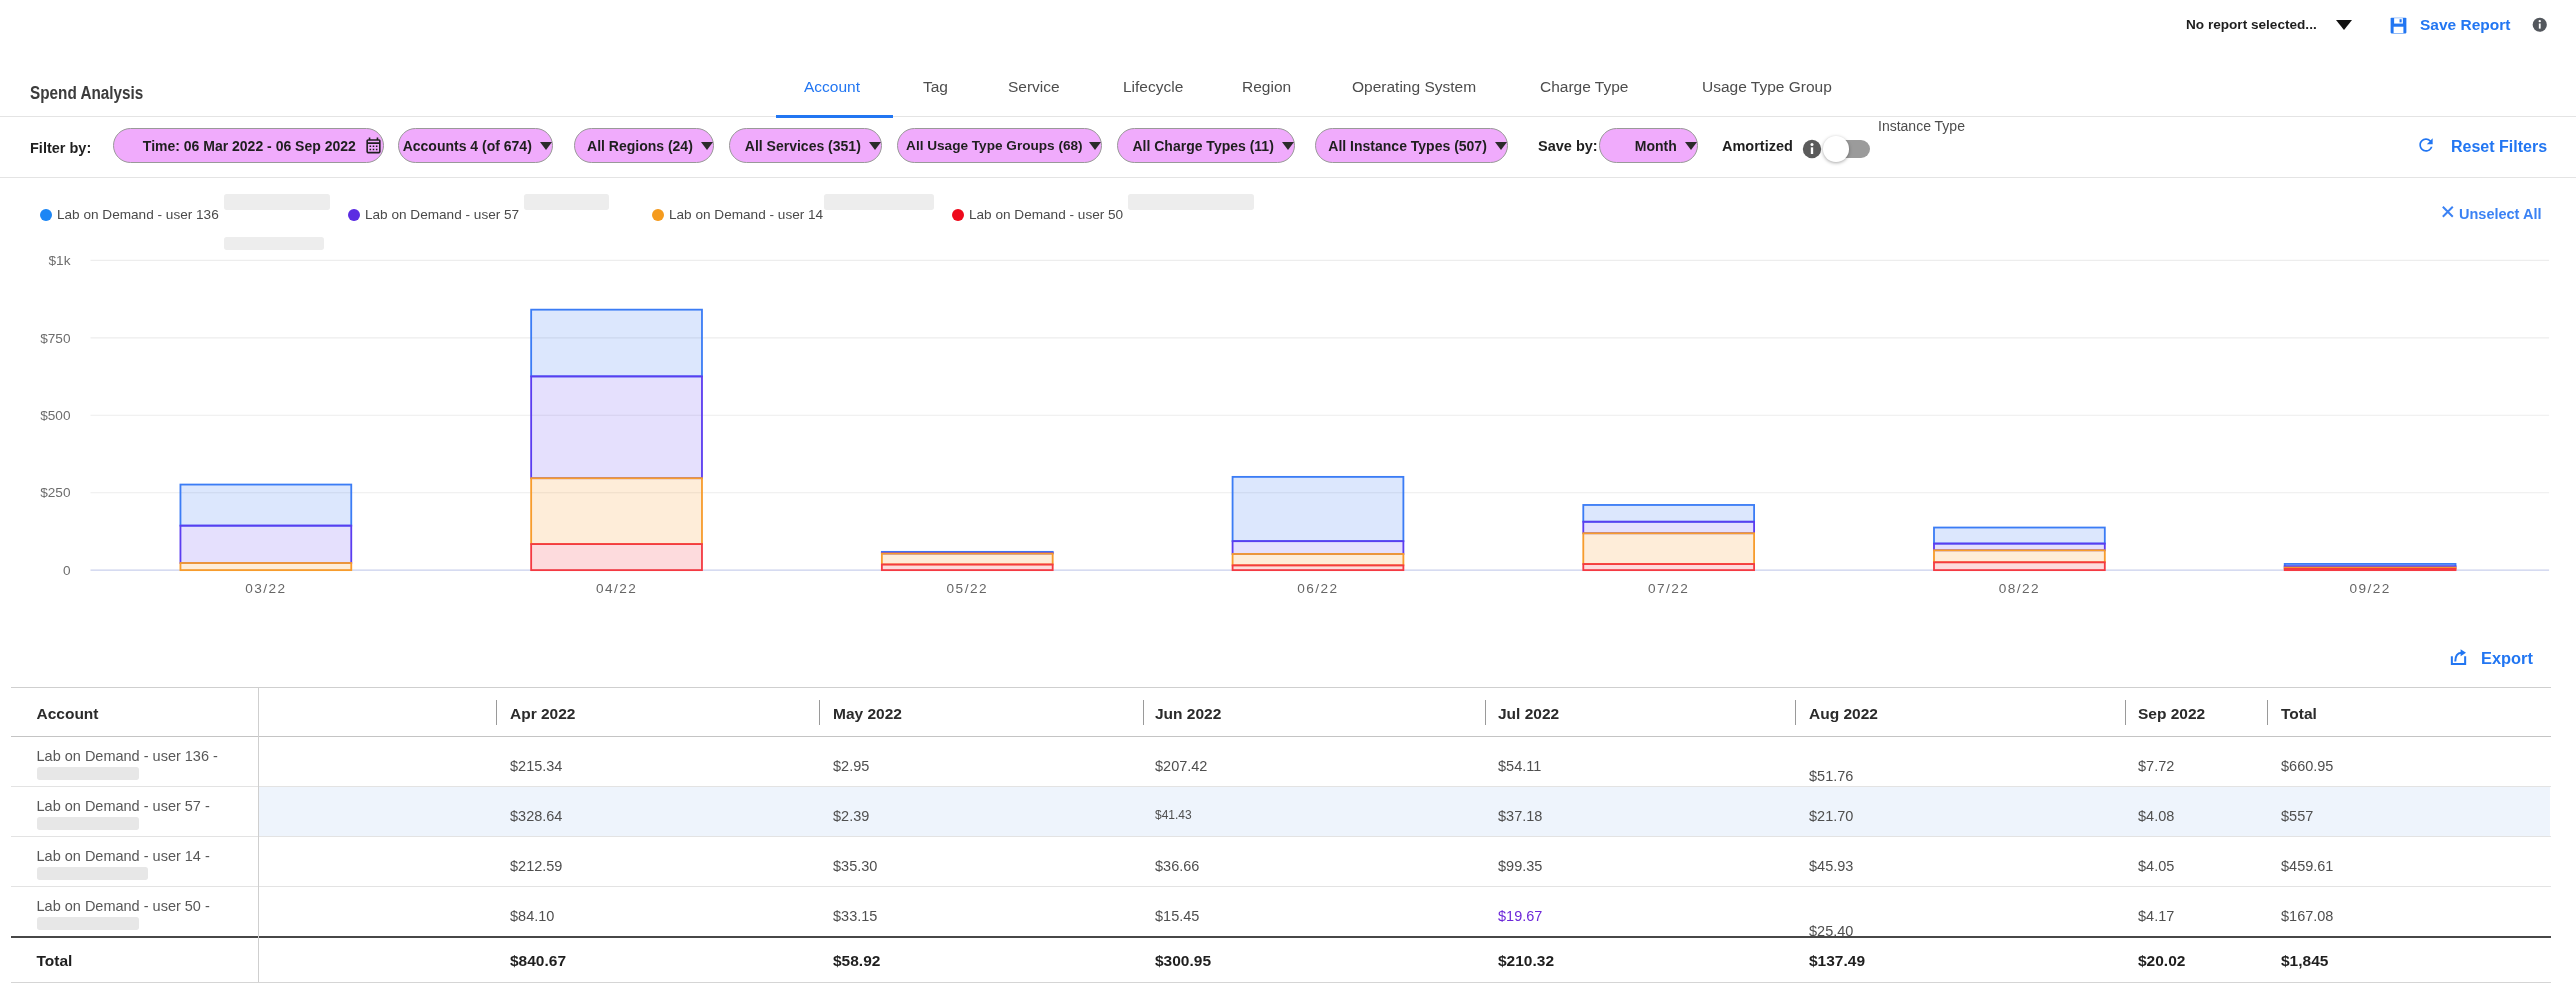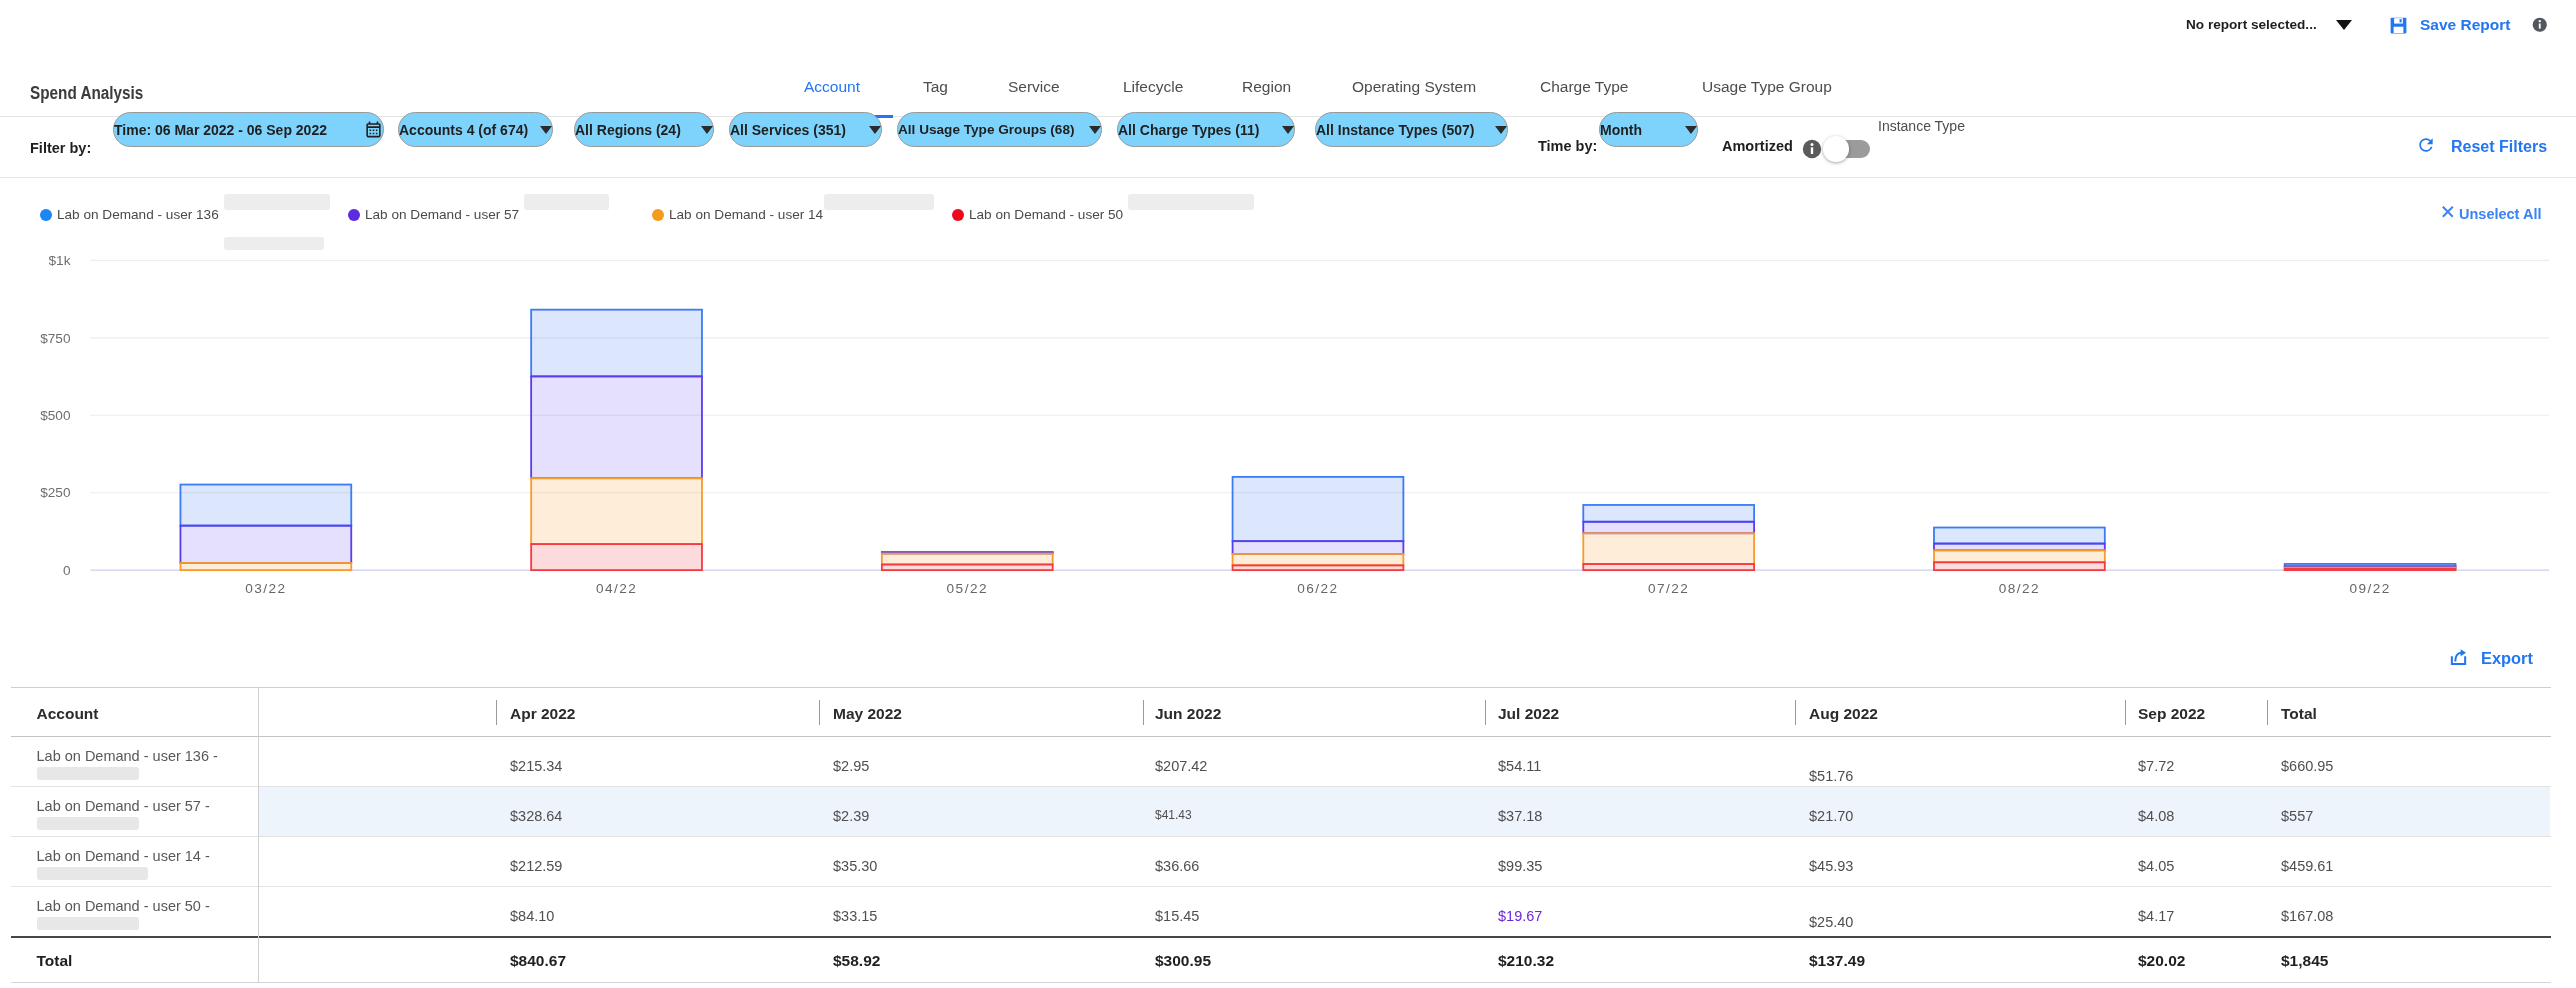--- a/index.html
+++ b/index.html
@@ -1,20 +1,20 @@
 <!DOCTYPE html>
 <html style="font-size:14.5px"><head>
 <meta charset="utf-8">
 <style>
 * { margin:0; padding:0; box-sizing:border-box; }
 html,body { width:2576px; height:989px; background:#fff; font-family:"Liberation Sans", sans-serif; }
 #page { position:relative; width:2576px; height:989px; overflow:hidden; background:#fff; }
 .abs { position:absolute; }
 .caret { width:0; height:0; border-left:6.4px solid transparent; border-right:6.4px solid transparent; border-top:8.2px solid #2b2b2b; display:inline-block; }
-.pill { position:absolute; top:112px; height:35px; border:1.4px solid #999999; border-radius:18px; display:flex; align-items:center; justify-content:space-between; gap:8.2px; font-weight:bold; font-size:14px; color:#1f1f1f; background:#7dd3fc; white-space:nowrap; }
+.pill { position:absolute; top:128px; height:35px; border:1.4px solid #999999; border-radius:18px; display:flex; align-items:center; justify-content:flex-end; gap:8.2px; font-weight:bold; font-size:14px; color:#1f1f1f; background:#f0abfc; white-space:nowrap; }
 .blur { position:absolute; background:#ededed; border-radius:2.7px; }
 .legdot { position:absolute; width:11.8px; height:11.8px; border-radius:50%; top:209px; }
 .legtxt { position:absolute; top:207px; font-size:13.6px; color:#4a4a4a; }
 .blue-link { color:#2276f2; font-weight:bold; }
 </style>
 </head>
 <body>
 <div id="page">
 
   <div class="abs" style="left:2186px; top:17.3px; font-size:13.6px; font-weight:bold; color:#1e1e1e;">No report selected...</div>
@@ -73,21 +73,21 @@
     </div>
   <div class="pill" style="left:1117px; width:178px;">
       <span>All Charge Types (11)</span>
       <span class="caret"></span>
     </div>
   <div class="pill" style="left:1315px; width:193px;">
       <span>All Instance Types (507)</span>
       <span class="caret"></span>
     </div>
 
-  <div class="abs" style="left:1538px; top:138px; font-size:14.5px; font-weight:bold; color:#1f1f1f;">Time by:</div>
+  <div class="abs" style="left:1538px; top:138px; font-size:14.5px; font-weight:bold; color:#1f1f1f;">Save by:</div>
   <div class="pill" style="left:1599px; width:99px;">
       <span>Month</span>
       <span class="caret"></span>
     </div>
   <div class="abs" style="left:1722px; top:138px; font-size:14.5px; font-weight:bold; color:#1f1f1f;">Amortized</div>
   <svg class="abs" style="left:1802px; top:139px;" width="20" height="20" viewBox="0 0 24 24">
       <circle cx="12" cy="12" r="11" fill="#5b5b5b"></circle>
       <rect x="10.6" y="10" width="2.8" height="8" fill="#fff"></rect>
       <circle cx="12" cy="6.5" r="1.8" fill="#fff"></circle>
     </svg>
@@ -239,21 +239,21 @@
     <div class="abs" style="left:1487px; top:171px; font-size:14.5px; color:#4f4f4f;">$99.35</div>
     <div class="abs" style="left:1798px; top:171px; font-size:14.5px; color:#4f4f4f;">$45.93</div>
     <div class="abs" style="left:2127px; top:171px; font-size:14.5px; color:#4f4f4f;">$4.05</div>
     <div class="abs" style="left:2270px; top:171px; font-size:14.5px; color:#4f4f4f;">$459.61</div>
     <div class="abs" style="left:25.5px; top:211px; font-size:14.5px; color:#585858;">Lab on Demand - user 50 -</div>
     <div class="blur" style="left:25.5px; top:230px; width:102px; height:12.7px; background:#e7e7e7;"></div>
     <div class="abs" style="left:499px; top:221px; font-size:14.5px; color:#4f4f4f;">$84.10</div>
     <div class="abs" style="left:822px; top:221px; font-size:14.5px; color:#4f4f4f;">$33.15</div>
     <div class="abs" style="left:1144px; top:221px; font-size:14.5px; color:#4f4f4f;">$15.45</div>
     <div class="abs" style="left:1487px; top:221px; font-size:14.5px; color:#6d28d9;">$19.67</div>
-    <div class="abs" style="left:1798px; top:227px; font-size:14.5px; color:#4f4f4f;text-align:center;">$25.40</div>
+    <div class="abs" style="left:1798px; top:236px; font-size:14.5px; color:#4f4f4f;text-align:center;">$25.40</div>
     <div class="abs" style="left:2127px; top:221px; font-size:14.5px; color:#4f4f4f;">$4.17</div>
     <div class="abs" style="left:2270px; top:221px; font-size:14.5px; color:#4f4f4f;">$167.08</div>
     <div class="abs" style="left:25.5px; top:265px; font-size:15.5px; font-weight:bold; color:#1f1f1f;">Total</div>
     <div class="abs" style="left:499px; top:265px; font-size:15.5px; font-weight:bold; color:#1f1f1f;">$840.67</div>
     <div class="abs" style="left:822px; top:265px; font-size:15.5px; font-weight:bold; color:#1f1f1f;">$58.92</div>
     <div class="abs" style="left:1144px; top:265px; font-size:15.5px; font-weight:bold; color:#1f1f1f;">$300.95</div>
     <div class="abs" style="left:1487px; top:265px; font-size:15.5px; font-weight:bold; color:#1f1f1f;">$210.32</div>
     <div class="abs" style="left:1798px; top:265px; font-size:15.5px; font-weight:bold; color:#1f1f1f;">$137.49</div>
     <div class="abs" style="left:2127px; top:265px; font-size:15.5px; font-weight:bold; color:#1f1f1f;">$20.02</div>
     <div class="abs" style="left:2270px; top:265px; font-size:15.5px; font-weight:bold; color:#1f1f1f;">$1,845</div>

